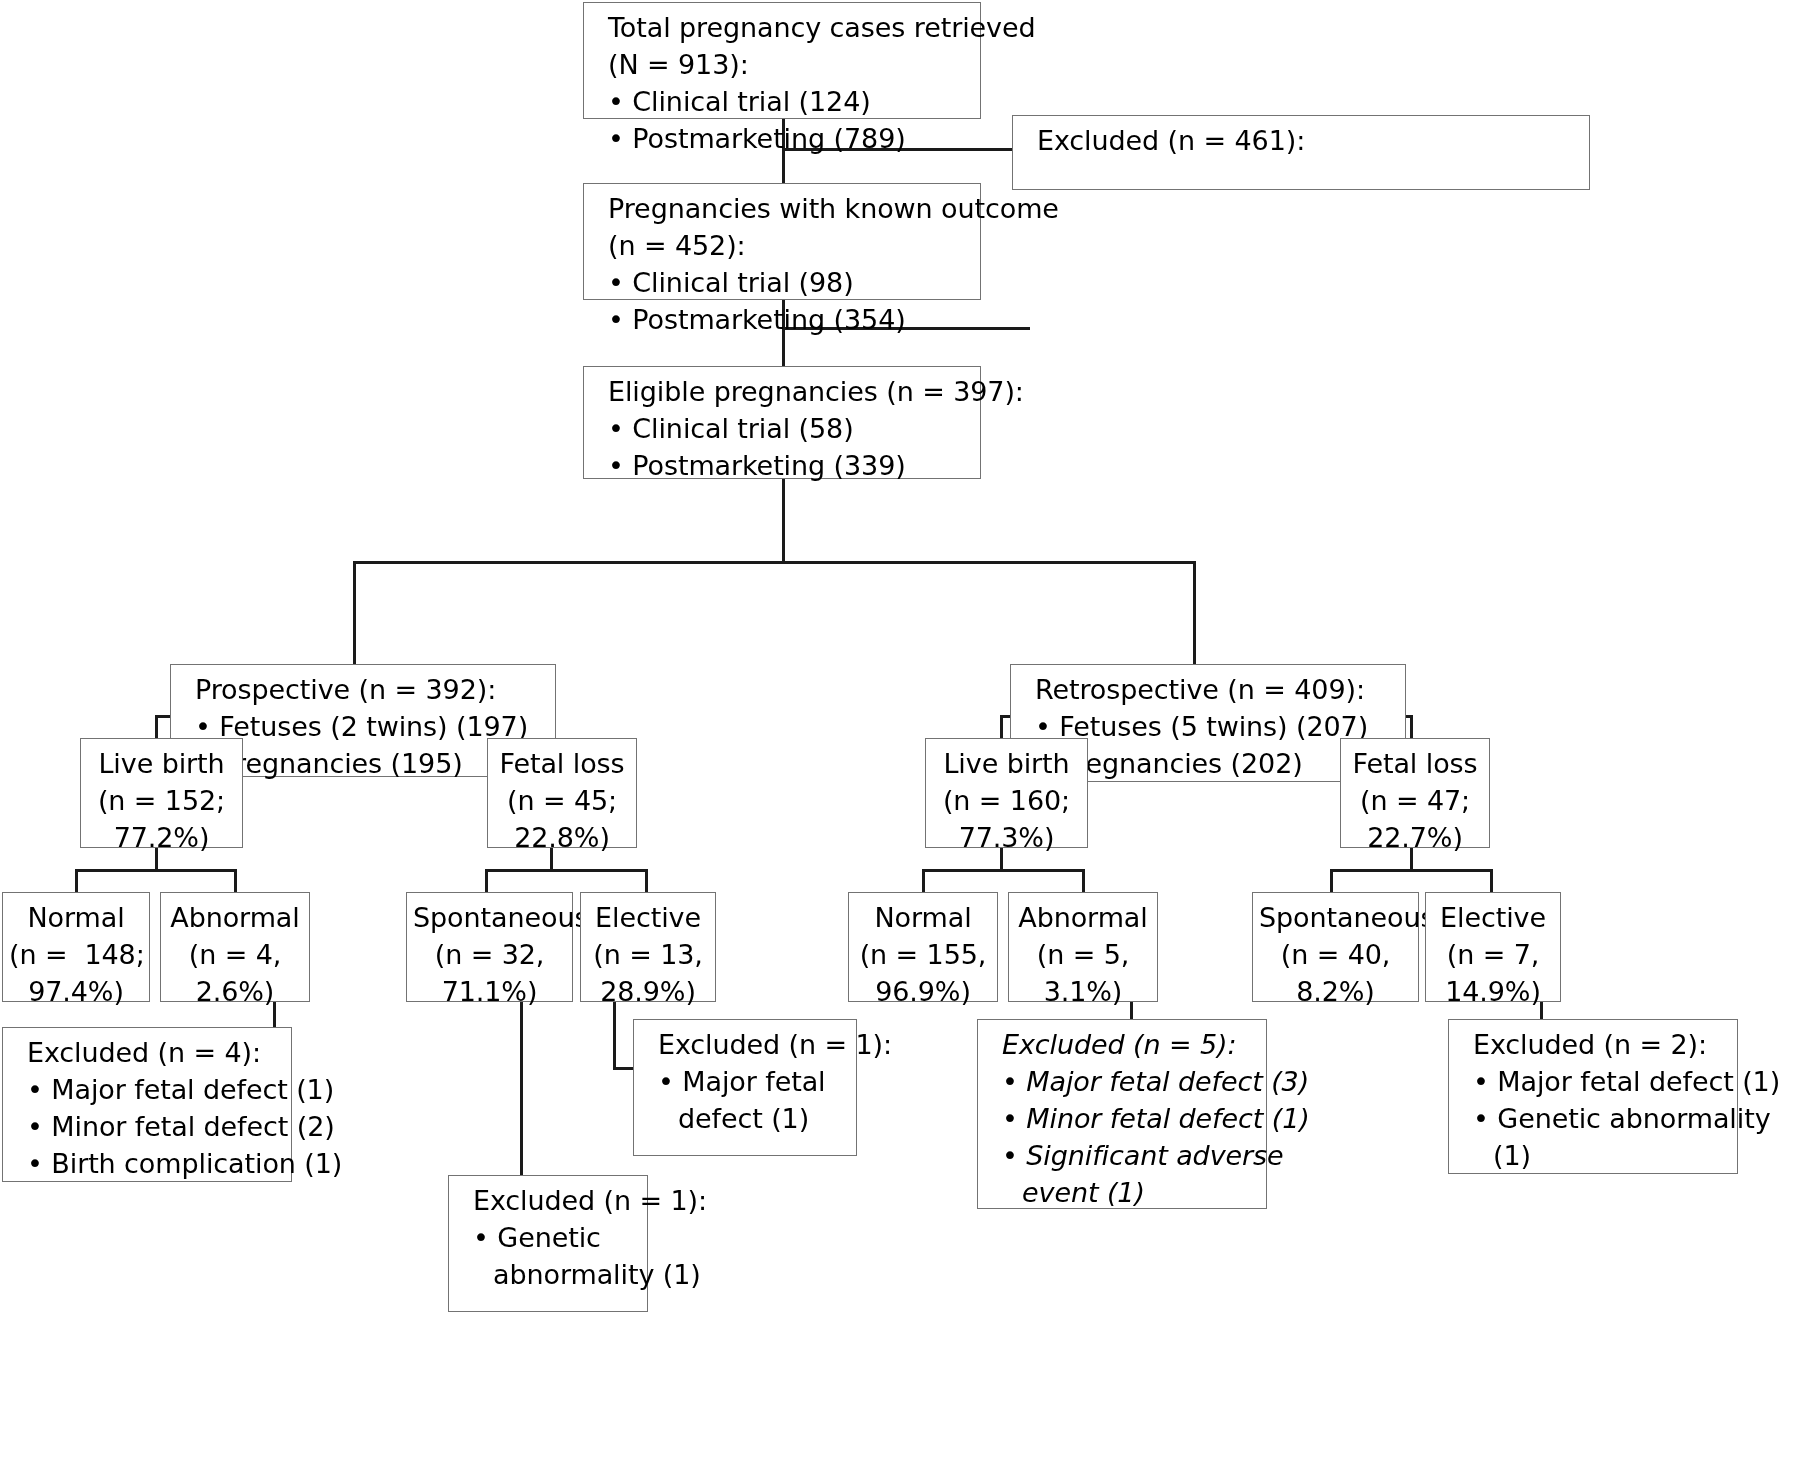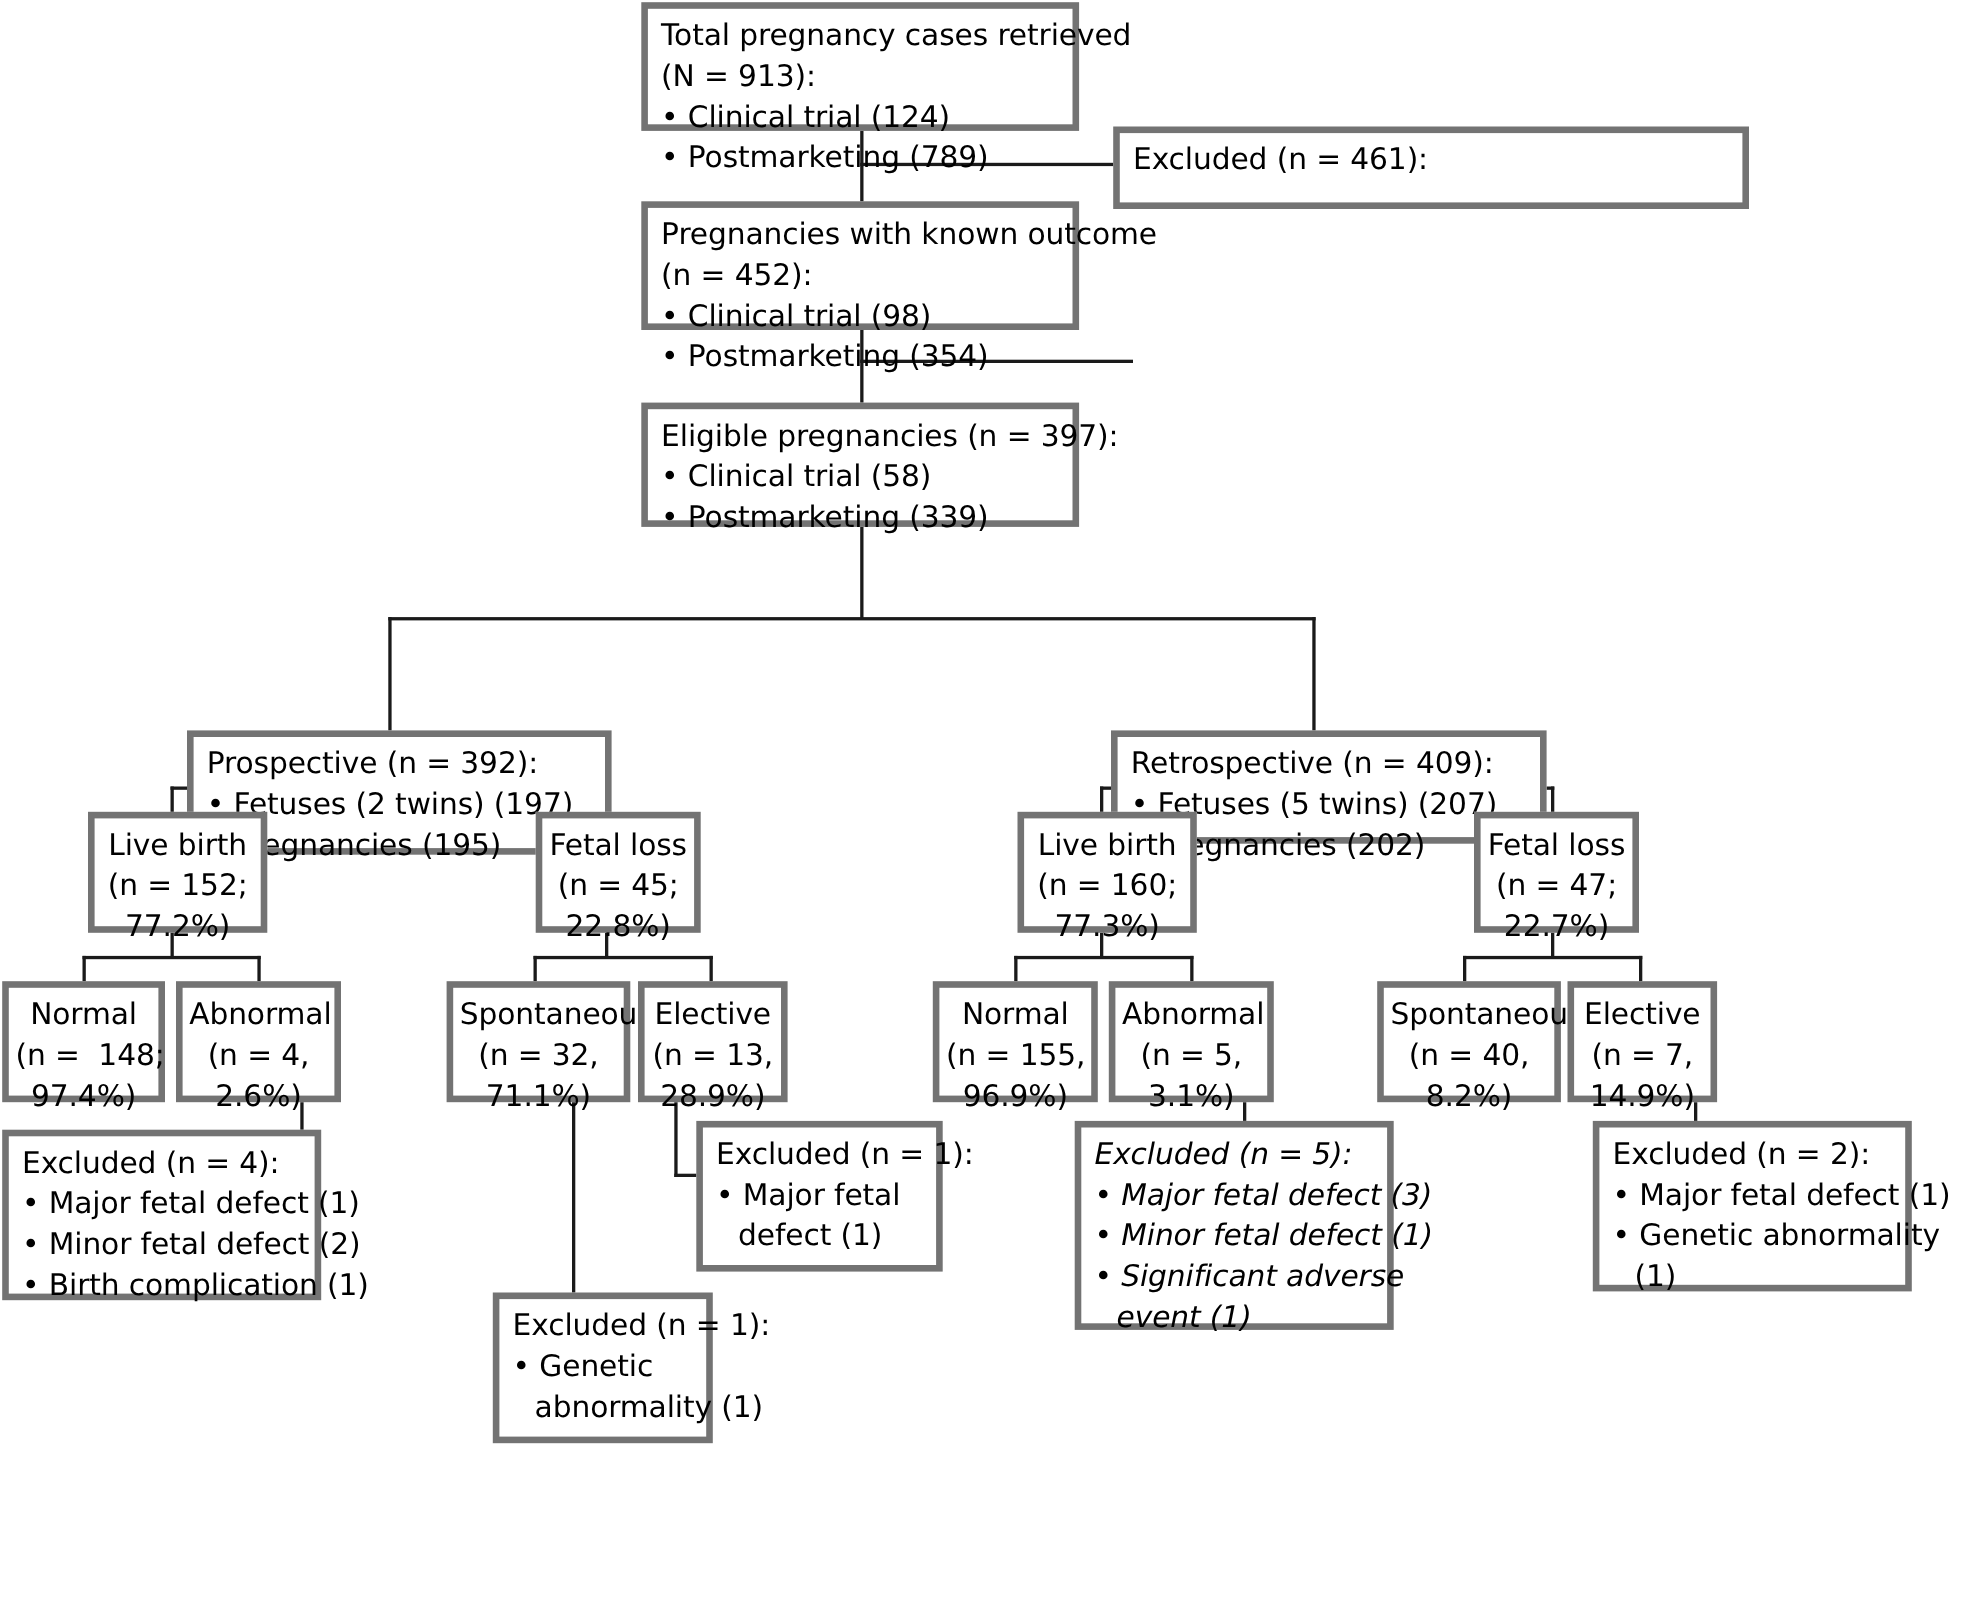--- a/index.html
+++ b/index.html
@@ -14,24 +14,24 @@
   #canvas {
     position: relative;
     width: 1800px;
     height: 1457px;
     background: #ffffff;
     overflow: hidden;
   }
   .box {
     position: absolute;
     box-sizing: border-box;
-    border: 6px solid #737373;
+    border: 1px solid #737373;
     background: #ffffff;
     z-index: 5;
-    padding: 6px 10px 6px 12px;
+    padding: 6px 10px 6px 24px;
   }
   .box .ln {
     display: block;
     white-space: pre;
     font-size: 27px;
     line-height: 37px;
     letter-spacing: -0.1px;
   }
   .box.ctr .ln {
     text-align: center;
@@ -143,21 +143,21 @@
     <span class="ln">• Clinical trial (58)</span>
     <span class="ln">• Postmarketing (339)</span>
   </div>
 
   <div class="box" style="left:170px; top:664px; width:386px; height:113px;">
     <span class="ln">Prospective (n = 392):</span>
     <span class="ln">• Fetuses (2 twins) (197)</span>
     <span class="ln">• Pregnancies (195)</span>
   </div>
 
-  <div class="box" style="left:1010px; top:664px; width:396px; height:103px;">
+  <div class="box" style="left:1010px; top:664px; width:396px; height:118px;">
     <span class="ln">Retrospective (n = 409):</span>
     <span class="ln">• Fetuses (5 twins) (207)</span>
     <span class="ln">• Pregnancies (202)</span>
   </div>
 
   <div class="box ctr" style="left:80px; top:738px; width:163px; height:110px; top:738px;">
     <span class="ln">Live birth</span>
     <span class="ln">(n = 152;</span>
     <span class="ln">77.2%)</span>
   </div>

